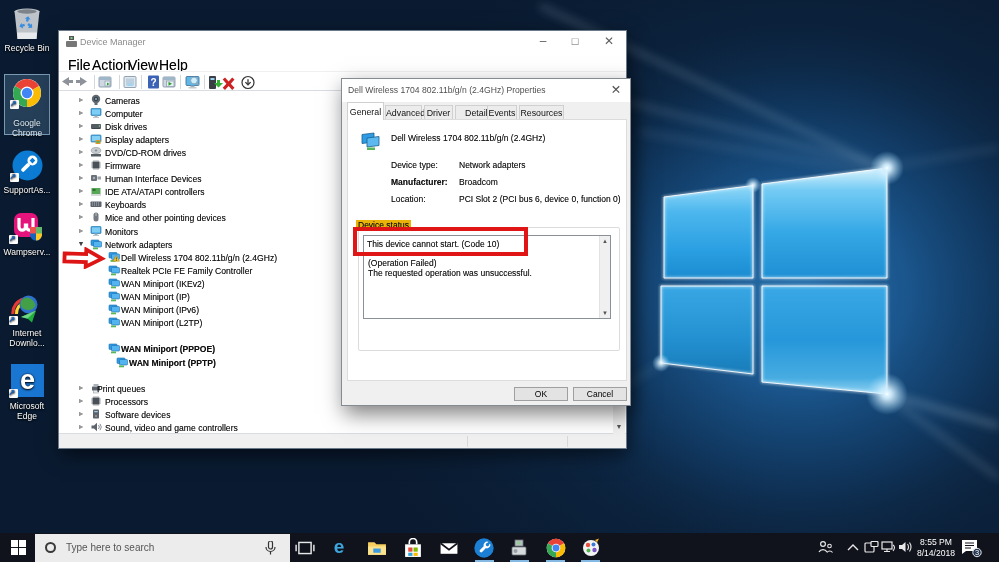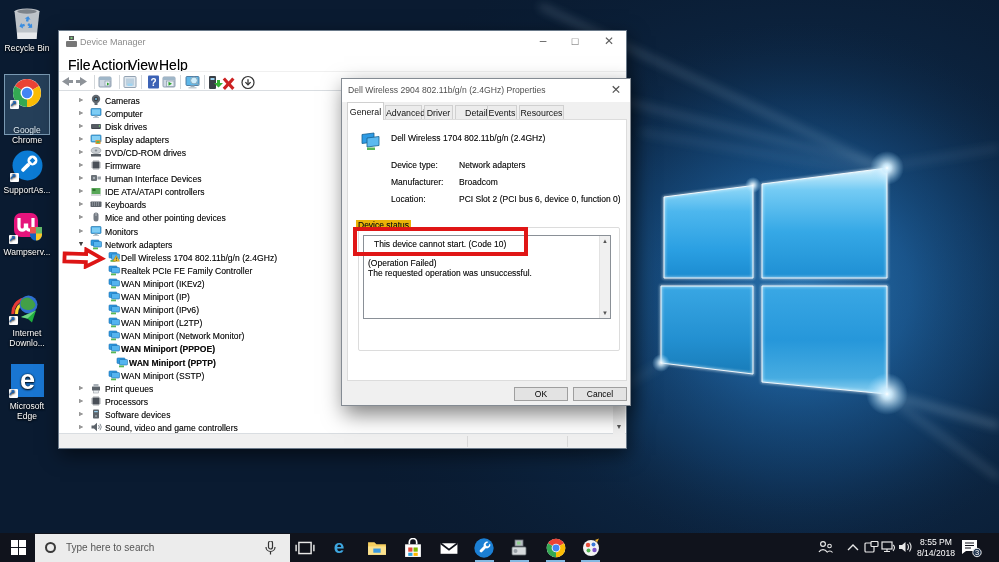--- a/index.html
+++ b/index.html
@@ -160,21 +160,21 @@
     <svg width="30" height="30" viewBox="0 0 30 30">
       <circle cx="15" cy="15" r="14" fill="#fff"></circle>
       <path d="M15 15 L2.88 8 A14 14 0 0 1 27.12 8 Z" fill="#ea4335"></path>
       <path d="M15 15 L27.12 8 A14 14 0 0 1 15 29 Z" fill="#fbbc05"></path>
       <path d="M15 15 L15 29 A14 14 0 0 1 2.88 8 Z" fill="#34a853"></path>
       <circle cx="15" cy="15" r="6.5" fill="#fff"></circle>
       <circle cx="15" cy="15" r="5.2" fill="#4285f4"></circle>
     </svg>
     <div class="shortcut"></div>
   </div>
-  <div style="margin-top:17px;">Google<br>Chrome</div>
+  <div style="margin-top:10px;">Google<br>Chrome</div>
 </div>
 <div class="dicon" style="left:0px; top:150px;">
   <div class="ic" style="width:31px; height:31px;">
     <svg width="31" height="31" viewBox="0 0 31 31">
       <circle cx="15.5" cy="15.5" r="15" fill="#0b7bd4"></circle>
       <g transform="rotate(45 15.5 15.5)">
         <rect x="13.6" y="13" width="3.8" height="10.5" rx="1.6" fill="#fff"></rect>
         <path d="M15.5 3.5 a5 5 0 0 0 -5 5 a5 5 0 0 0 5 5 a5 5 0 0 0 5 -5 l-3 0 0 2 -4 0 0 -4 4 0 0 2 3 0 a5 5 0 0 0 -5 -5 Z" fill="#fff"></path>
       </g>
     </svg>
@@ -439,60 +439,44 @@
         <span class="txt" style="left:62px;">WAN Miniport (IPv6)</span>
       </div>
       <div class="trow" style="left:0; top:224.2px; width:560px;">
         <svg class="tic" width="12" height="12" viewBox="0 0 12 12" style="left:49px;">
           <rect x="1" y="2" width="8" height="5.5" rx="0.8" fill="#2e9be4" stroke="#1a6fae" stroke-width="0.6"></rect>
           <rect x="3.5" y="3.5" width="8" height="5.5" rx="0.8" fill="#54b4ef" stroke="#1a6fae" stroke-width="0.6"></rect>
           <rect x="3" y="9.5" width="5" height="1.8" fill="#58b758"></rect>
         </svg>
         <span class="txt" style="left:62px;">WAN Miniport (L2TP)</span>
       </div>
-      <div class="trow" style="left:0; top:237.3px; width:560px;">
-        <svg class="tic" width="12" height="12" viewBox="0 0 12 12" style="left:49px;">
-          <rect x="1" y="2" width="8" height="5.5" rx="0.8" fill="#2e9be4" stroke="#1a6fae" stroke-width="0.6"></rect>
-          <rect x="3.5" y="3.5" width="8" height="5.5" rx="0.8" fill="#54b4ef" stroke="#1a6fae" stroke-width="0.6"></rect>
-          <rect x="3" y="9.5" width="5" height="1.8" fill="#58b758"></rect>
-        </svg>
-        <span class="txt" style="left:62px;">WAN Miniport (Network Monitor)</span>
-      </div>
       <div class="trow" style="left:0; top:250.4px; width:560px;font-weight:bold;">
         <svg class="tic" width="12" height="12" viewBox="0 0 12 12" style="left:49px;">
           <rect x="1" y="2" width="8" height="5.5" rx="0.8" fill="#2e9be4" stroke="#1a6fae" stroke-width="0.6"></rect>
           <rect x="3.5" y="3.5" width="8" height="5.5" rx="0.8" fill="#54b4ef" stroke="#1a6fae" stroke-width="0.6"></rect>
           <rect x="3" y="9.5" width="5" height="1.8" fill="#58b758"></rect>
         </svg>
         <span class="txt" style="left:62px;">WAN Miniport (PPPOE)</span>
       </div>
       <div class="trow" style="left:8px; top:263.5px; width:560px;font-weight:bold;">
         <svg class="tic" width="12" height="12" viewBox="0 0 12 12" style="left:49px;">
           <rect x="1" y="2" width="8" height="5.5" rx="0.8" fill="#2e9be4" stroke="#1a6fae" stroke-width="0.6"></rect>
           <rect x="3.5" y="3.5" width="8" height="5.5" rx="0.8" fill="#54b4ef" stroke="#1a6fae" stroke-width="0.6"></rect>
           <rect x="3" y="9.5" width="5" height="1.8" fill="#58b758"></rect>
         </svg>
         <span class="txt" style="left:62px;">WAN Miniport (PPTP)</span>
-      </div>
-      <div class="trow" style="left:0; top:276.6px; width:560px;">
-        <svg class="tic" width="12" height="12" viewBox="0 0 12 12" style="left:49px;">
-          <rect x="1" y="2" width="8" height="5.5" rx="0.8" fill="#2e9be4" stroke="#1a6fae" stroke-width="0.6"></rect>
-          <rect x="3.5" y="3.5" width="8" height="5.5" rx="0.8" fill="#54b4ef" stroke="#1a6fae" stroke-width="0.6"></rect>
-          <rect x="3" y="9.5" width="5" height="1.8" fill="#58b758"></rect>
-        </svg>
-        <span class="txt" style="left:62px;">WAN Miniport (SSTP)</span>
       </div>
       <div class="trow" style="left:0; top:289.7px; width:560px;">
         <span class="exp" style="left:20px;">▸</span>
         <svg class="tic" width="12" height="12" viewBox="0 0 12 12" style="left:31px;">
           <rect x="2" y="4.5" width="8" height="4" rx="0.5" fill="#5c636a"></rect>
           <rect x="3.5" y="2" width="5" height="2.5" fill="#aab1b8"></rect>
           <rect x="3.5" y="8.5" width="5" height="2.5" fill="#e8ecef" stroke="#8a9096" stroke-width="0.5"></rect>
         </svg>
-        <span class="txt" style="left:46px;">Print queues</span>
+        <span class="txt" style="left:38px;">Print queues</span>
       </div>
       <div class="trow" style="left:0; top:302.8px; width:560px;">
         <span class="exp" style="left:20px;">▸</span>
         <svg class="tic" width="12" height="12" viewBox="0 0 12 12" style="left:31px;">
           <rect x="2.5" y="2.5" width="7" height="7" fill="#4a5058"></rect>
           <path d="M4 1 v2 M6 1 v2 M8 1 v2 M4 9 v2 M6 9 v2 M8 9 v2 M1 4 h2 M1 6 h2 M1 8 h2 M9 4 h2 M9 6 h2 M9 8 h2" stroke="#8a9096" stroke-width="0.8"></path>
         </svg>
         <span class="txt" style="left:46px;">Processors</span>
       </div>
       <div class="trow" style="left:0; top:315.9px; width:560px;">
@@ -519,46 +503,46 @@
   </div>
 
   <div style="position:absolute; right:1px; top:61px; width:12px; height:342px; background:#f0f0f0;">
     <div style="position:absolute; bottom:1px; width:100%; height:12px; color:#555; font-size:7px; text-align:center; line-height:12px;">▼</div>
     <div style="position:absolute; top:1px; width:100%; height:12px; color:#555; font-size:7px; text-align:center; line-height:12px;">▲</div>
   </div>
 </div>
 
 <div id="dlg">
   <div class="dtitle">
-      <span>Dell Wireless 2904 802.11b/g/n (2.4GHz) Properties</span>
+      <span>Dell Wireless 1704 802.11b/g/n (2.4GHz) Properties</span>
     <div class="dclose">✕</div>
   </div>
   <div class="tab active" style="left:5px; width:37px;">General</div>
   <div class="tab" style="left:43px; width:37px;">Advanced</div>
   <div class="tab" style="left:82px; width:29px;">Driver</div>
   <div class="tab" style="left:113px; width:47px;">Details</div>
   <div class="tab" style="left:145px; width:30px;">Events</div>
   <div class="tab" style="left:177px; width:45px;">Resources</div>
   <div class="page">
     <svg width="22" height="20" style="position:absolute; left:13px; top:11px;" viewBox="0 0 22 20">
       <polygon points="1,3.5 13,2 13,11 1,12.5" fill="#2e9be4" stroke="#16608f" stroke-width="0.8"></polygon>
       <polygon points="6,7 18,5.5 18,14.5 6,16" fill="#5cb9f0" stroke="#16608f" stroke-width="0.8"></polygon>
       <rect x="6" y="16.5" width="8" height="2.5" fill="#58b758"></rect>
     </svg>
     <div class="lbl" style="left:43px; top:13px;">Dell Wireless 1704 802.11b/g/n (2.4GHz)</div>
     <div class="lbl" style="left:43px; top:40px;">Device type:</div>
     <div class="lbl" style="left:111px; top:40px;">Network adapters</div>
-    <div class="lbl" style="left:43px; top:57px;">Manufacturer:</div>
+    <div class="lbl" style="left:43px; top:57px;font-weight:bold;">Manufacturer:</div>
     <div class="lbl" style="left:111px; top:57px;">Broadcom</div>
     <div class="lbl" style="left:43px; top:74px;">Location:</div>
     <div class="lbl" style="left:111px; top:74px;">PCI Slot 2 (PCI bus 6, device 0, function 0)</div>
     <div class="groupbox"></div>
     <div class="lbl" style="left:8px; top:100px; background:#eab308; padding:0 2px;">Device status</div>
     <div class="statusbox">
-      <div class="lbl" style="left:10px; top:3px;">This device cannot start. (Code 10)</div>
+      <div class="lbl" style="left:3px; top:3px;">This device cannot start. (Code 10)</div>
       <div class="lbl" style="left:4px; top:22px;">(Operation Failed)</div>
       <div class="lbl" style="left:4px; top:32px;">The requested operation was unsuccessful.</div>
       <div class="sbscroll">
         <div style="position:absolute; top:2px; width:100%; text-align:center; font-size:6px; color:#555;">▲</div>
         <div style="position:absolute; bottom:2px; width:100%; text-align:center; font-size:6px; color:#555;">▼</div>
       </div>
     </div>
   </div>
   <div class="footer">
     <div class="btn" style="left:172px; top:8px;">OK</div>

